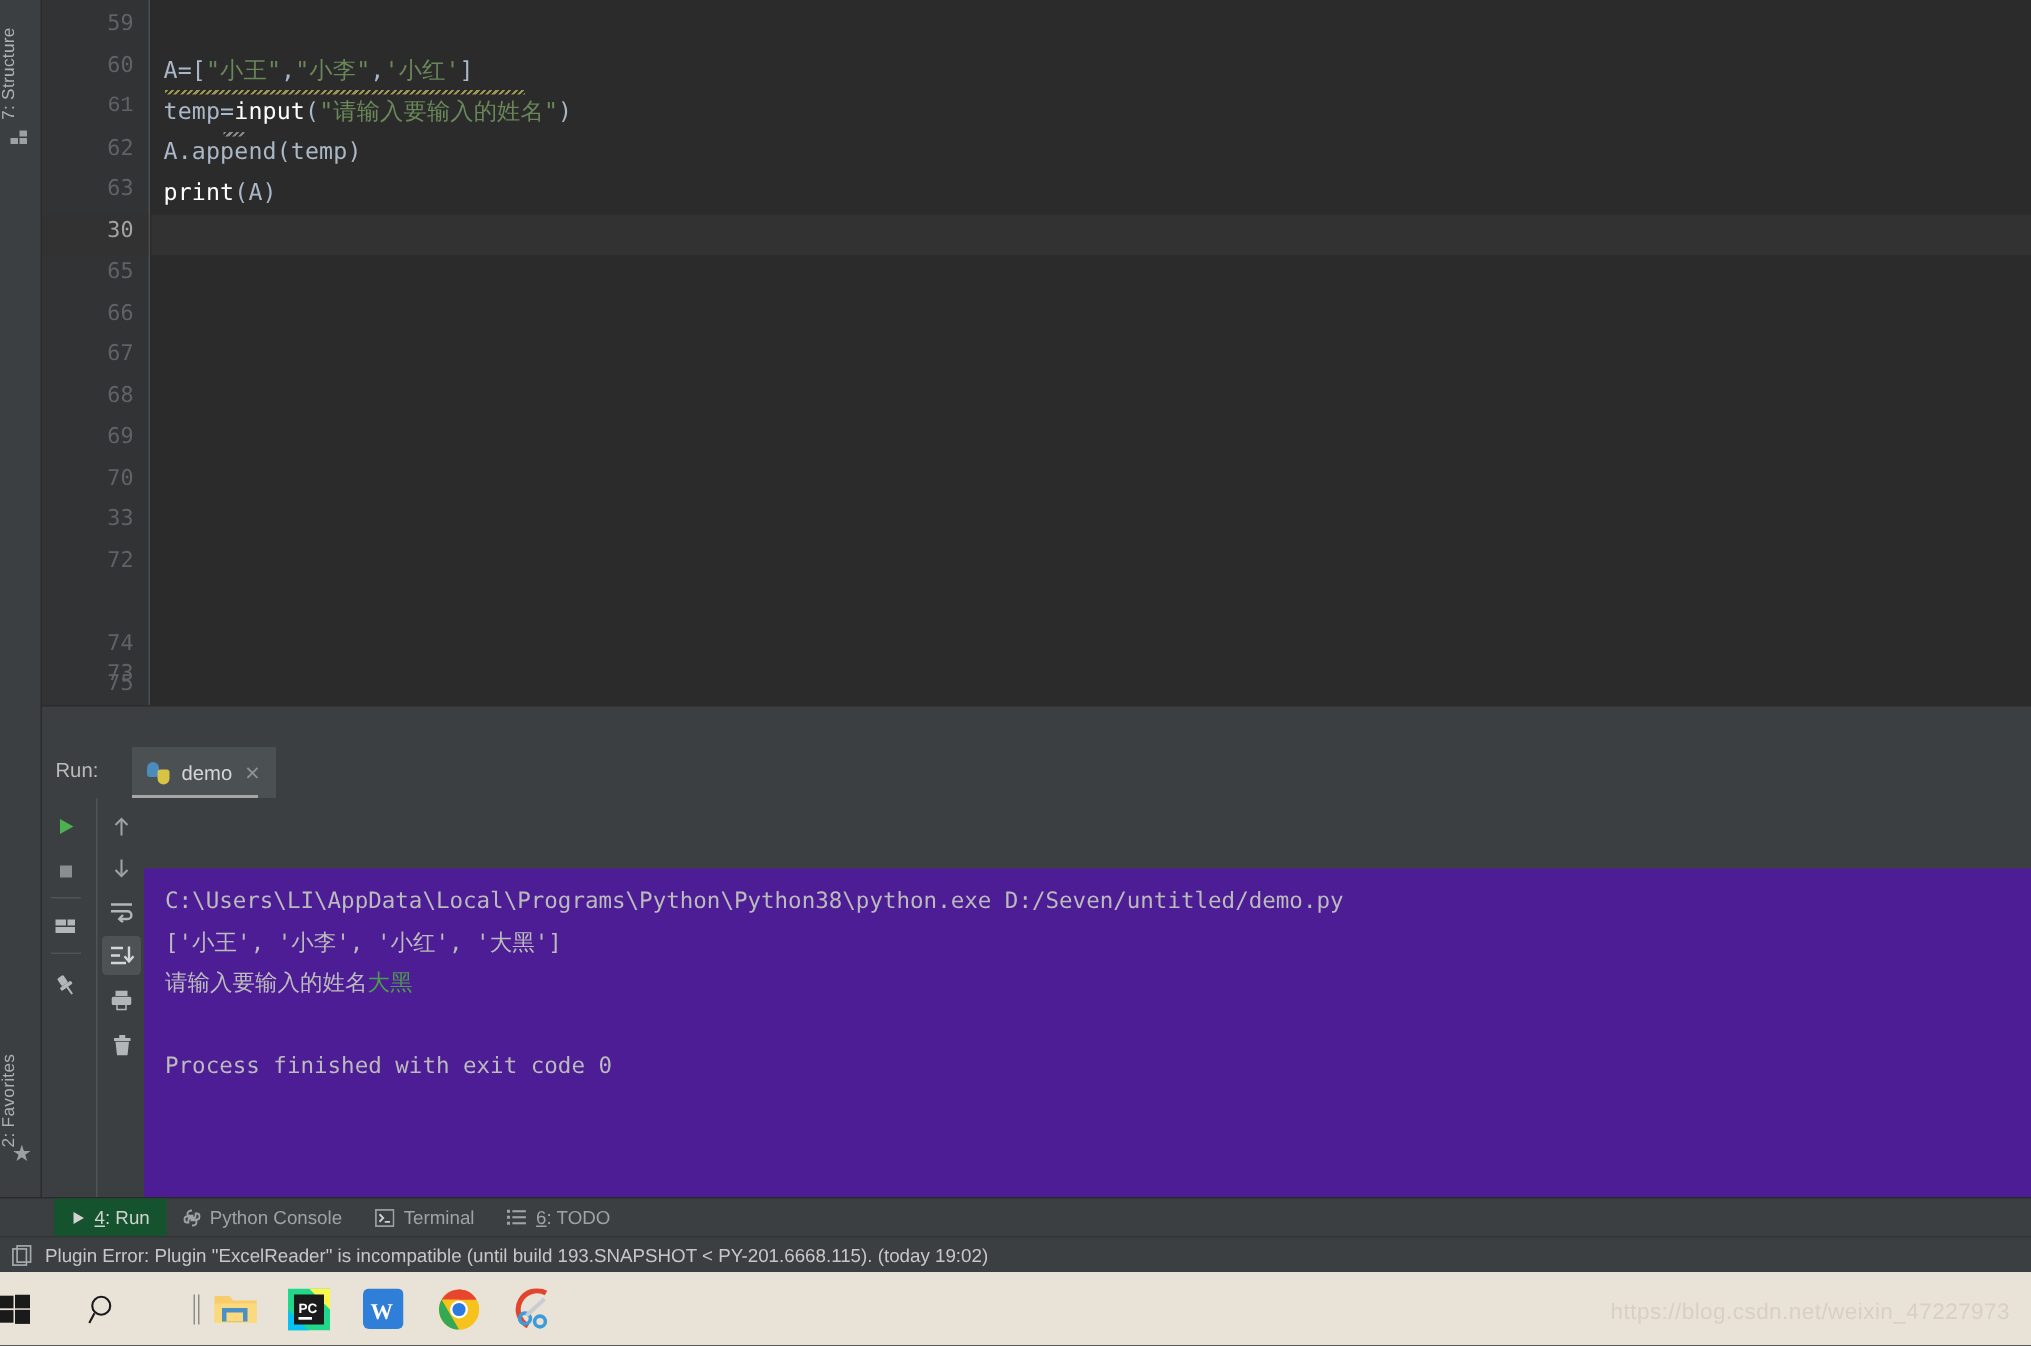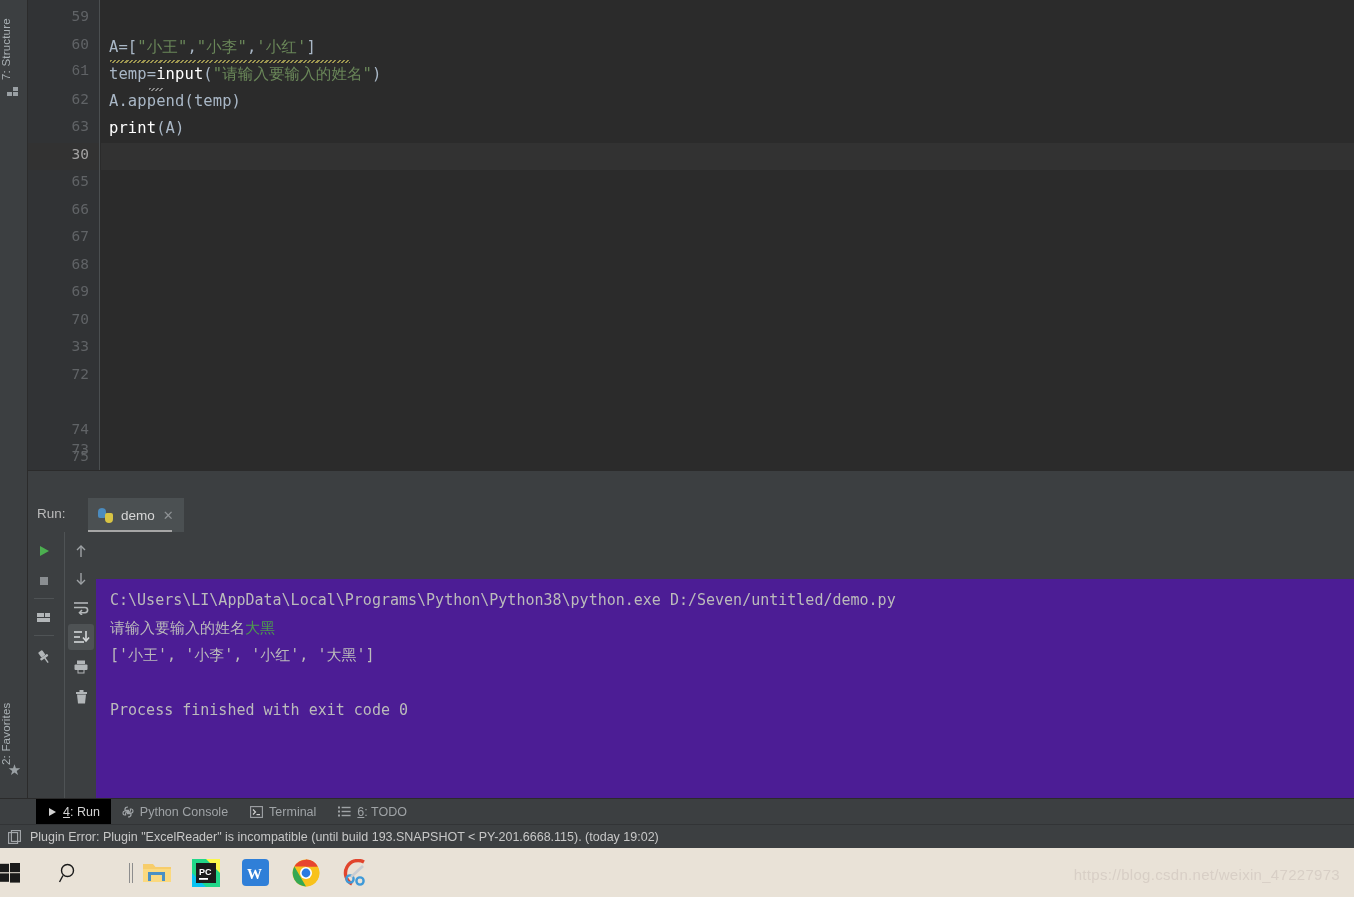--- a/index.html
+++ b/index.html
@@ -121,21 +121,21 @@
   
   .toolbar {
     position:absolute; left:0; top:798px; right:0; height:26px;
     background:#3c3f41; border-top:1px solid #2b2b2b;
     display:flex; align-items:center;
   }
   .tw {
     height:26px; display:flex; align-items:center; gap:6px;
     padding:0 11px; color:#9fa3a6; font-size:12.5px; cursor:default;
   }
-  .tw.active { background:#000000; color:#d2d2d2;text-align:center; }
+  .tw.active { background:#14532d; color:#d2d2d2;text-align:center; }
   .tw u { text-decoration:underline; }
   .tw .g { display:flex; align-items:center; }
 
   
   .status {
     position:absolute; left:0; top:824px; right:0; height:24px;
     background:#3c3f41; display:flex; align-items:center; padding:0 8px; gap:8px;
     border-top:1px solid #323436;
   }
   .status .txt { color:#c7c7c7; font-size:12.5px; }
@@ -299,22 +299,22 @@
           <svg width="15" height="16" viewBox="0 0 15 16">
             <rect x="2" y="3" width="11" height="2" fill="#b2b6b8"></rect>
             <rect x="5.5" y="1" width="4" height="2" fill="#b2b6b8"></rect>
             <path d="M3 5.5 L4 14.5 H11 L12 5.5 Z" fill="#b2b6b8"></path>
           </svg>
         </div>
       </div>
 
       <div class="console">
         <div class="cl">C:\Users\LI\AppData\Local\Programs\Python\Python38\python.exe D:/Seven/untitled/demo.py</div>
+        <div class="cl">['小王', '小李', '小红', '大黑']</div>
         <div class="cl"><span>请输入要输入的姓名</span><span class="inp">大黑</span></div>
-        <div class="cl">['小王', '小李', '小红', '大黑']</div>
         <div class="cl">&nbsp;</div>
         <div class="cl">Process finished with exit code 0</div>
       </div>
     </div>
   </div>
 
   <div class="toolbar">
     <div style="width:36px;"></div>
     <div class="tw active">
       <span class="g">

